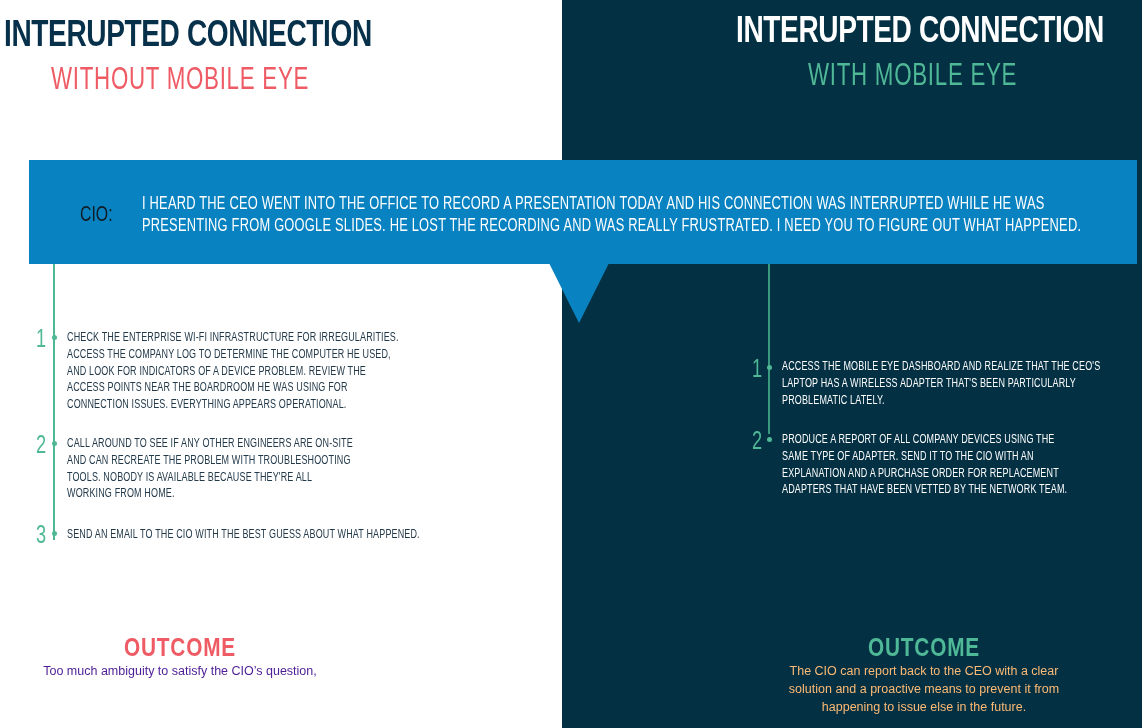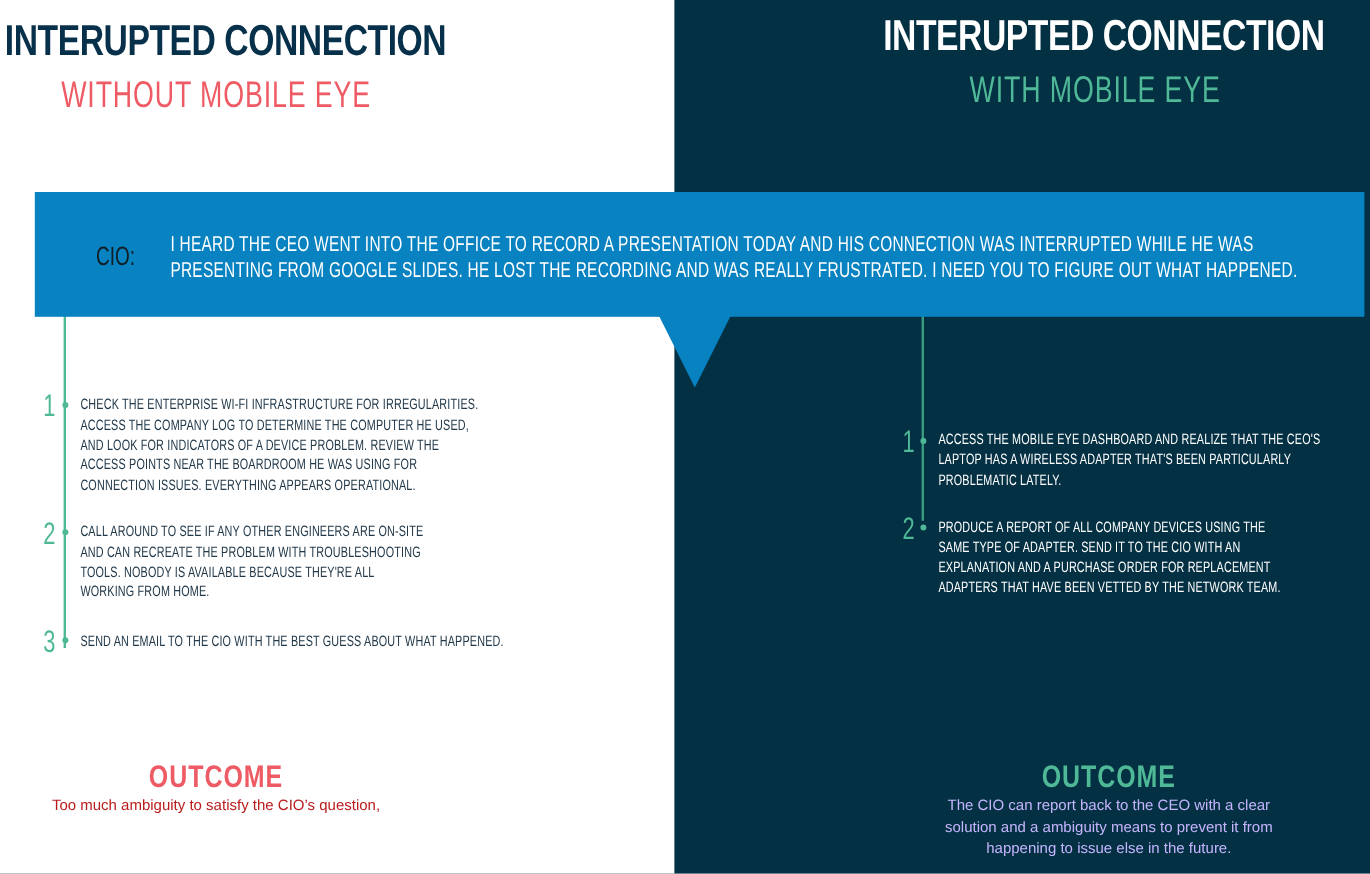--- a/index.html
+++ b/index.html
@@ -103,21 +103,21 @@
 
   <div class="step">
     <div class="step-num" style="left:36px; top:521px;">3</div>
     <div class="step-dot" style="left:51.5px; top:531px;"></div>
     <div class="step-text" style="left:67px; top:526px;">
       <div>SEND AN EMAIL TO THE CIO WITH THE BEST GUESS ABOUT WHAT HAPPENED.</div>
     </div>
   </div>
 
   <div class="outcome-h" style="left:80px; top:633px; width:200px; color:#ee5b65;">OUTCOME</div>
-  <div class="outcome-t" style="left:20px; top:662px; width:320px; color:#b91c1c;">
+  <div class="outcome-t" style="left:20px; top:662px; width:320px; color:#4c1d95;">
     <div>Too much ambiguity to satisfy the CIO’s question,</div>
   </div>
 </div>
 
 <div class="right-pane">
   <div class="title" style="left:174px; top:10px; color:#ffffff;">INTERUPTED CONNECTION</div>
   <div class="subtitle" style="left:246px; top:58px; color:#4fb896;">WITH MOBILE EYE</div>
 
   <div class="timeline" style="left:206px; top:262px; height:172px; background:#3a9a80;"></div>
 
@@ -136,23 +136,23 @@
     <div class="step-dot" style="left:205px; top:437px;"></div>
     <div class="step-text" style="left:220px; top:431px;">
       <div>PRODUCE A REPORT OF ALL COMPANY DEVICES USING THE</div>
       <div>SAME TYPE OF ADAPTER. SEND IT TO THE CIO WITH AN</div>
       <div>EXPLANATION AND A PURCHASE ORDER FOR REPLACEMENT</div>
       <div>ADAPTERS THAT HAVE BEEN VETTED BY THE NETWORK TEAM.</div>
     </div>
   </div>
 
   <div class="outcome-h" style="left:262px; top:633px; width:200px; color:#4fb896;">OUTCOME</div>
-  <div class="outcome-t" style="left:202px; top:662px; width:320px; color:#c4b5fd;">
+  <div class="outcome-t" style="left:202px; top:662px; width:320px; color:#fdba74;">
     <div>The CIO can report back to the CEO with a clear</div>
-    <div>solution and a ambiguity means to prevent it from</div>
+    <div>solution and a proactive means to prevent it from</div>
     <div>happening to issue else in the future.</div>
   </div>
 </div>
 
 <div class="banner"></div>
 <div class="banner-tail"></div>
 <div class="cio-label">CIO:</div>
 <div class="cio-text">
   <div>I HEARD THE CEO WENT INTO THE OFFICE TO RECORD A PRESENTATION TODAY AND HIS CONNECTION WAS INTERRUPTED WHILE HE WAS</div>
   <div>PRESENTING FROM GOOGLE SLIDES. HE LOST THE RECORDING AND WAS REALLY FRUSTRATED. I NEED YOU TO FIGURE OUT WHAT HAPPENED.</div>

